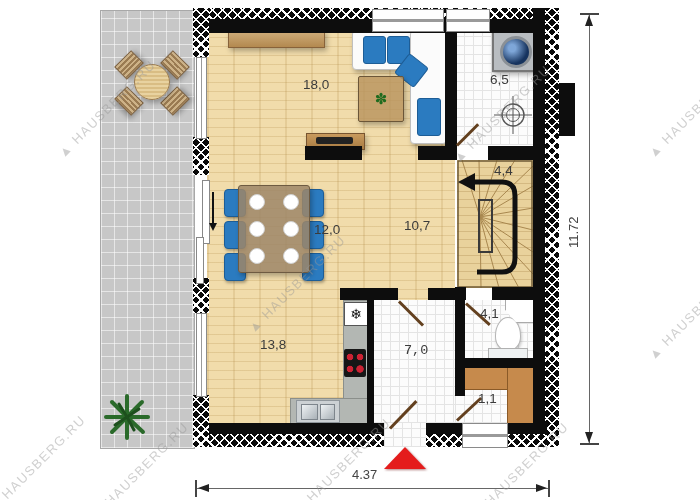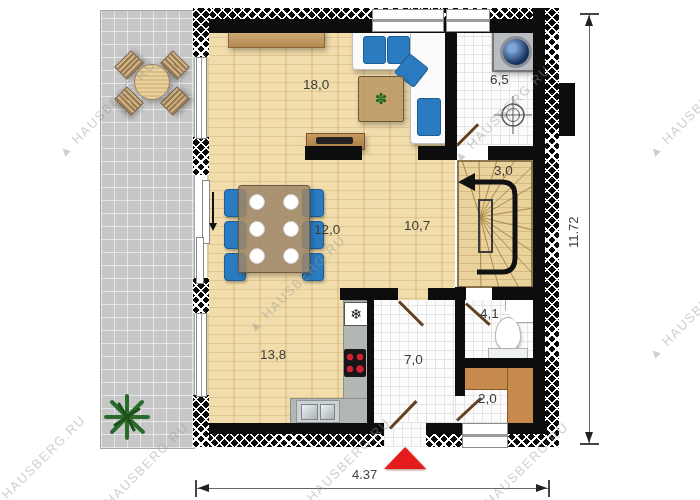--- a/index.html
+++ b/index.html
@@ -212,27 +212,27 @@
   <div class="abs arrow" style="left:209px;top:223px;border-left:4px solid transparent;border-right:4px solid transparent;border-top:8px solid #111;"></div>
 
   <div class="abs doorline" style="left:457px;top:144px;width:30px;transform:rotate(-45deg);"></div>
   <div class="abs doorline" style="left:399px;top:300px;width:34px;transform:rotate(45deg);"></div>
   <div class="abs doorline" style="left:466px;top:302px;width:32px;transform:rotate(42deg);"></div>
   <div class="abs doorline" style="left:390px;top:427px;width:38px;transform:rotate(-46deg);"></div>
   <div class="abs doorline" style="left:457px;top:419px;width:33px;transform:rotate(-43deg);"></div>
 
   <div class="abs rlabel" style="left:303px;top:77px;">18,0</div>
   <div class="abs rlabel" style="left:490px;top:72px;">6,5</div>
-  <div class="abs rlabel" style="left:494px;top:163px;">3,0</div>
+  <div class="abs rlabel" style="left:494px;top:163px;">4,4</div>
   <div class="abs rlabel" style="left:404px;top:218px;">10,7</div>
   <div class="abs rlabel" style="left:314px;top:222px;">12,0</div>
-  <div class="abs rlabel" style="left:260px;top:347px;">13,8</div>
-  <div class="abs rlabel" style="left:404px;top:352px;">7,0</div>
+  <div class="abs rlabel" style="left:260px;top:337px;">13,8</div>
+  <div class="abs rlabel" style="left:404px;top:343px;font-family:Liberation Mono, monospace;">7,0</div>
   <div class="abs rlabel" style="left:480px;top:306px;">4,1</div>
-  <div class="abs rlabel" style="left:478px;top:391px;">2,0</div>
+  <div class="abs rlabel" style="left:478px;top:391px;">1,1</div>
 
   <div class="abs wall" style="left:551px;top:83px;width:24px;height:53px;z-index:2;"></div>
 
   <div class="abs arrow" style="left:384px;top:447px;border-left:21px solid transparent;border-right:21px solid transparent;border-bottom:22px solid #e41c1c;filter:drop-shadow(1px 1px 1px rgba(100,0,0,.5));"></div>
 
   <div class="abs dimline" style="left:589px;top:14px;width:1px;height:430px;"></div>
   <div class="abs tick" style="left:580px;top:13px;width:19px;height:2px;"></div>
   <div class="abs tick" style="left:580px;top:443px;width:19px;height:2px;"></div>
   <div class="abs arrow" style="left:585px;top:15px;border-left:4px solid transparent;border-right:4px solid transparent;border-bottom:11px solid #222;"></div>
   <div class="abs arrow" style="left:585px;top:432px;border-left:4px solid transparent;border-right:4px solid transparent;border-top:11px solid #222;"></div>

